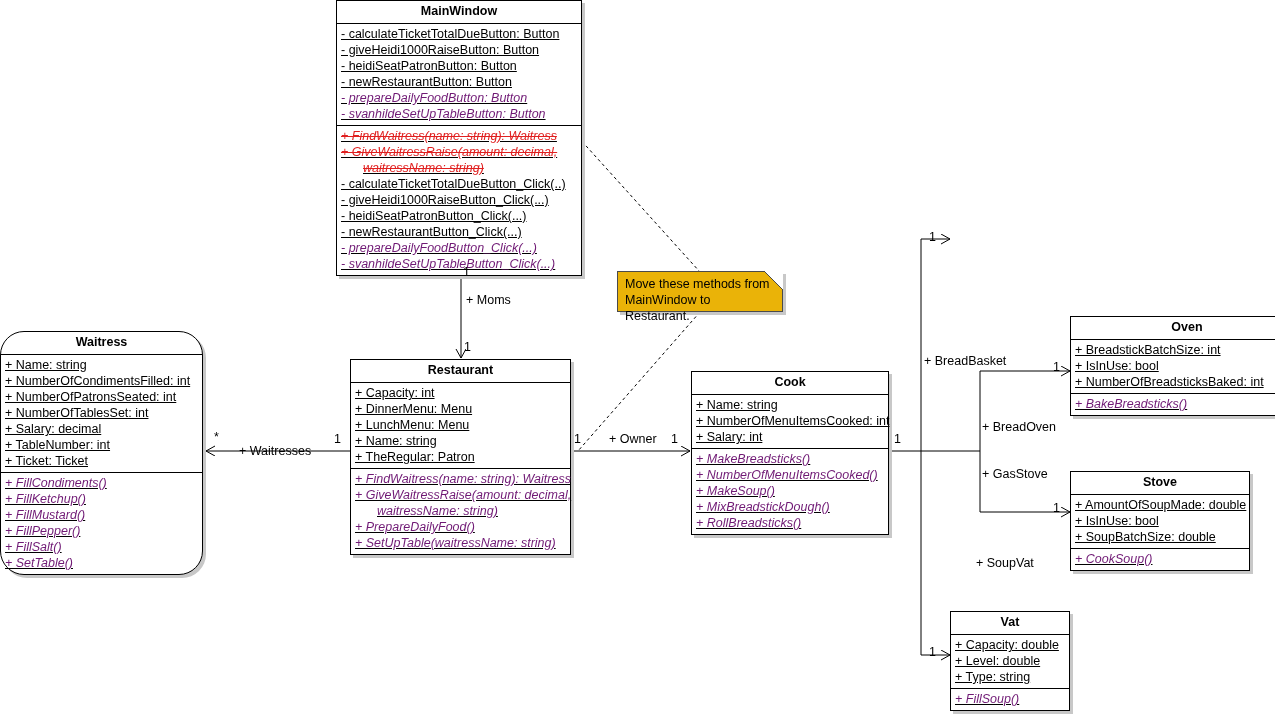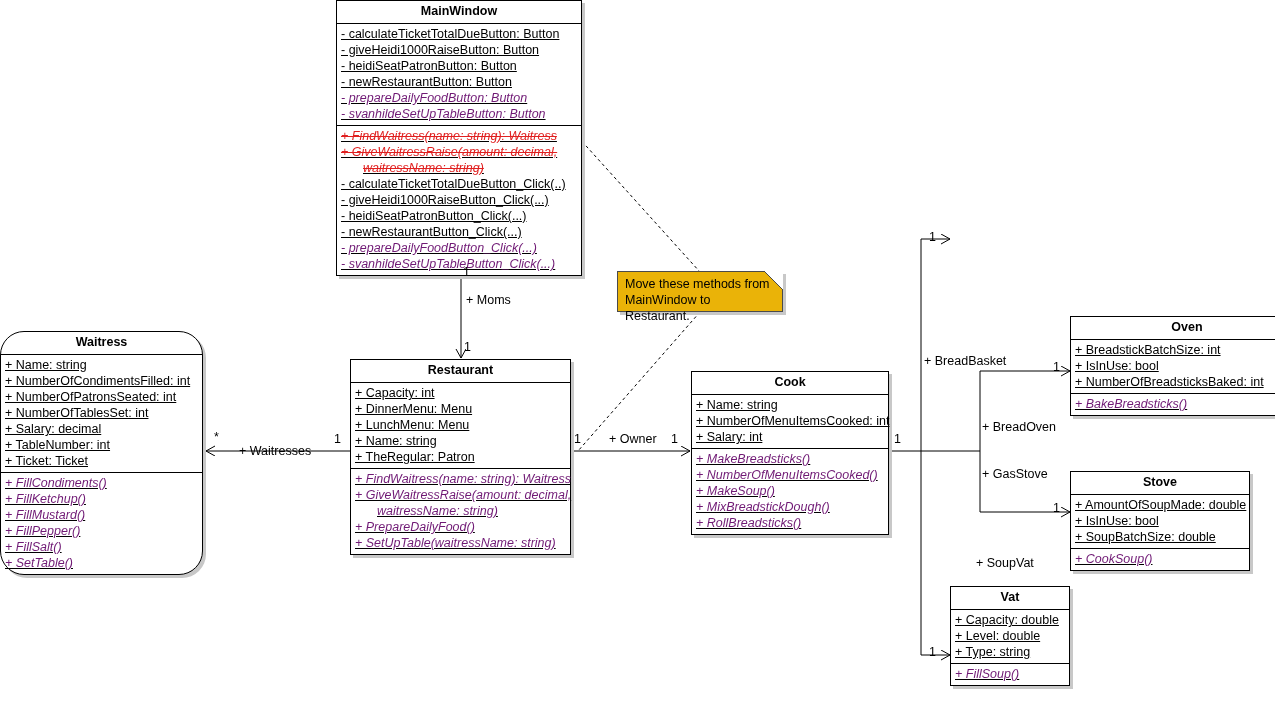--- a/index.html
+++ b/index.html
@@ -241,21 +241,21 @@
     <div class="uml-compartment">
       <div class="uml-row">+ AmountOfSoupMade: double</div>
       <div class="uml-row">+ IsInUse: bool</div>
       <div class="uml-row">+ SoupBatchSize: double</div>
     </div>
     <div class="uml-compartment last">
       <div class="uml-row op">+ CookSoup()</div>
     </div>
   </div>
 
-  <div class="uml-class" style="left:950px; top:586px; width:120px;">
+  <div class="uml-class" style="left:950px; top:611px; width:120px;">
     <div class="uml-title">Vat</div>
     <div class="uml-compartment">
       <div class="uml-row">+ Capacity: double</div>
       <div class="uml-row">+ Level: double</div>
       <div class="uml-row">+ Type: string</div>
     </div>
     <div class="uml-compartment last">
       <div class="uml-row op">+ FillSoup()</div>
     </div>
   </div>

